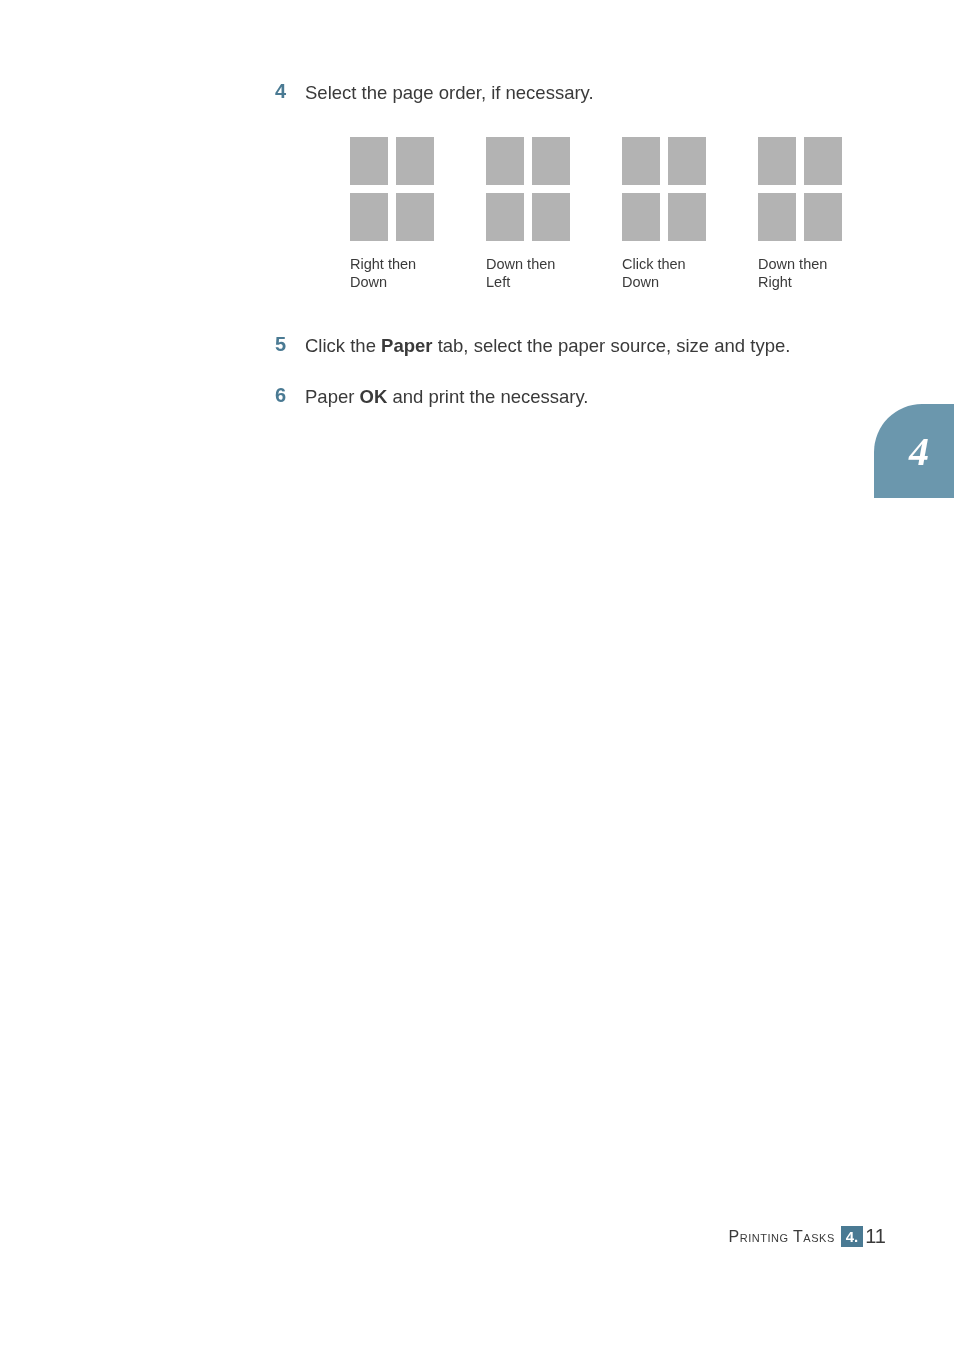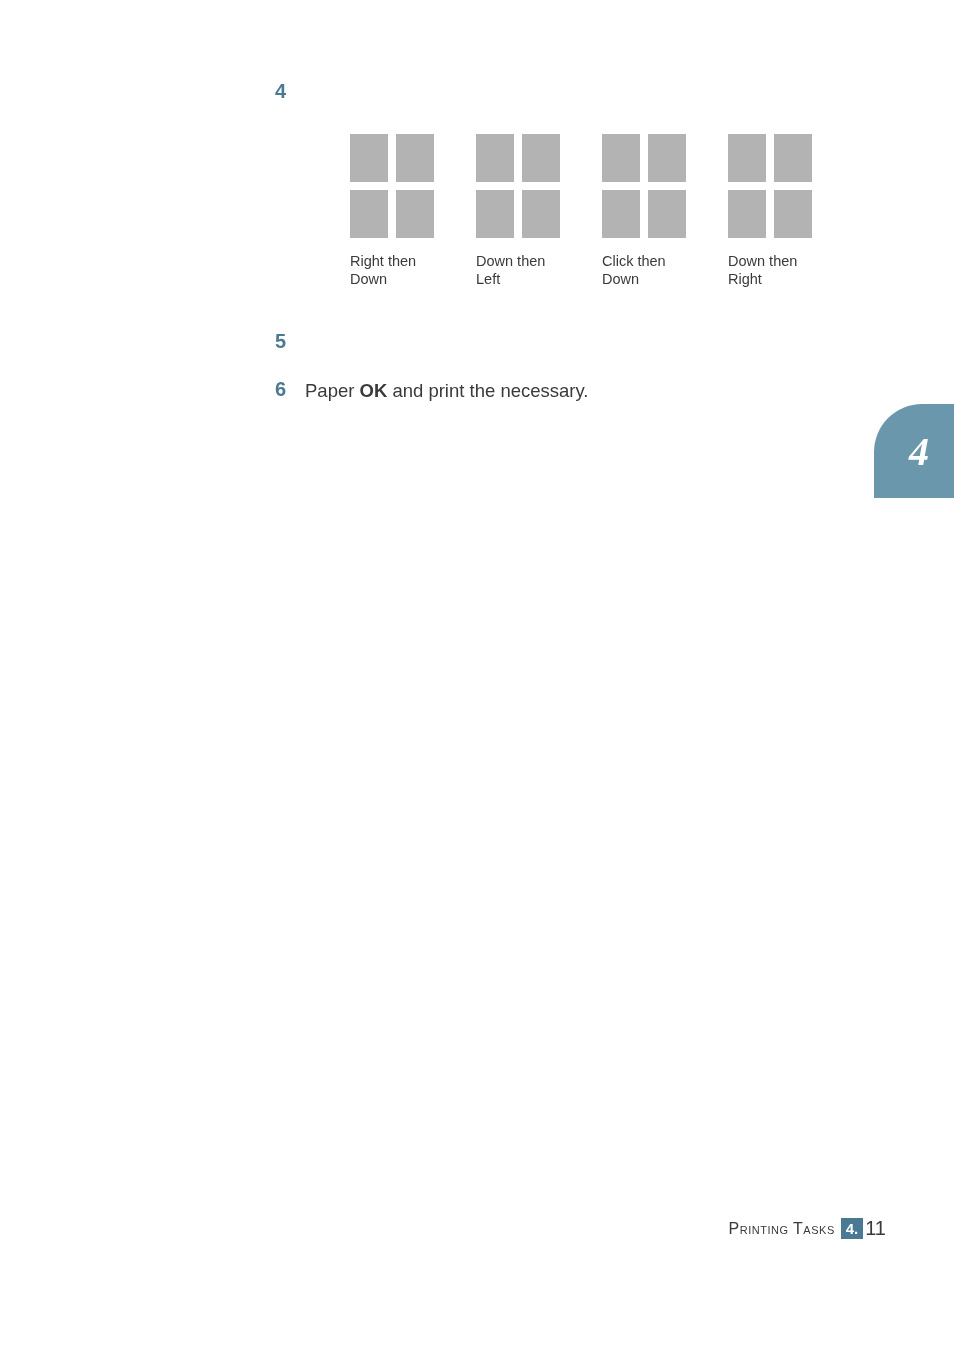--- a/index.html
+++ b/index.html
@@ -32,21 +32,21 @@
   }
   .step-text {
     font-size: 18.5px;
     line-height: 1.45;
     color: #3a3a3a;
     padding-top: 2px;
   }
   .step-text b { font-weight: bold; }
   .layouts {
     display: flex;
-    gap: 38px;
+    gap: 48px;
     margin: 30px 0 40px 75px;
   }
   .layout-option {
     display: flex;
     flex-direction: column;
     align-items: flex-start;
     width: 88px;
   }
   .layout-grid {
     display: grid;
@@ -77,21 +77,21 @@
     color: #ffffff;
     font-style: italic;
     font-weight: bold;
     font-size: 40px;
     font-family: Georgia, 'Times New Roman', serif;
     padding-left: 10px;
   }
   .footer {
     position: absolute;
     right: 68px;
-    bottom: 106px;
+    bottom: 98px;
     display: flex;
     align-items: center;
     font-size: 16px;
     color: #3a3a3a;
   }
   .footer-title {
     font-variant: small-caps;
     letter-spacing: 0.5px;
     margin-right: 6px;
   }
@@ -107,20 +107,21 @@
     font-size: 20px;
   }
 </style>
 </head>
 <body>
 
 <div class="content">
 
   <div class="step">
     <div class="step-num">4</div>
+    <div class="step-text">Select the page order, if necessary.</div>
   </div>
 
   <div class="layouts">
     <div class="layout-option">
       <div class="layout-grid">
         <div class="block"></div>
         <div class="block"></div>
         <div class="block"></div>
         <div class="block"></div>
       </div>
@@ -162,20 +163,23 @@
       </div>
       <div class="layout-label">
         <span>Down then</span><br>
         <span>Right</span>
       </div>
     </div>
   </div>
 
   <div class="step">
     <div class="step-num">5</div>
+    <div class="step-text">
+      <span>Click the </span><b>Paper</b><span> tab, select the paper source, size and type.</span>
+    </div>
   </div>
 
   <div class="step">
     <div class="step-num">6</div>
     <div class="step-text">
       <span>Paper </span><b>OK</b><span> and print the necessary.</span>
     </div>
   </div>
 
 </div>

